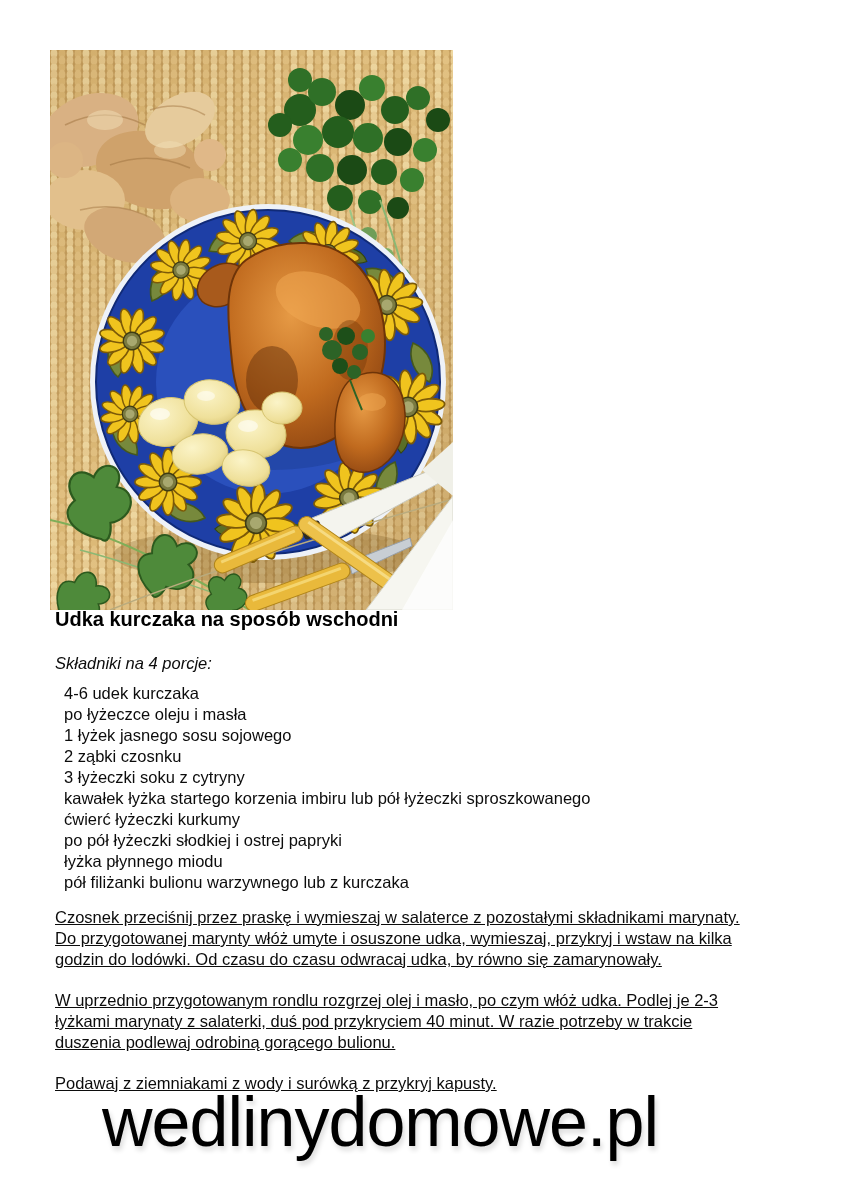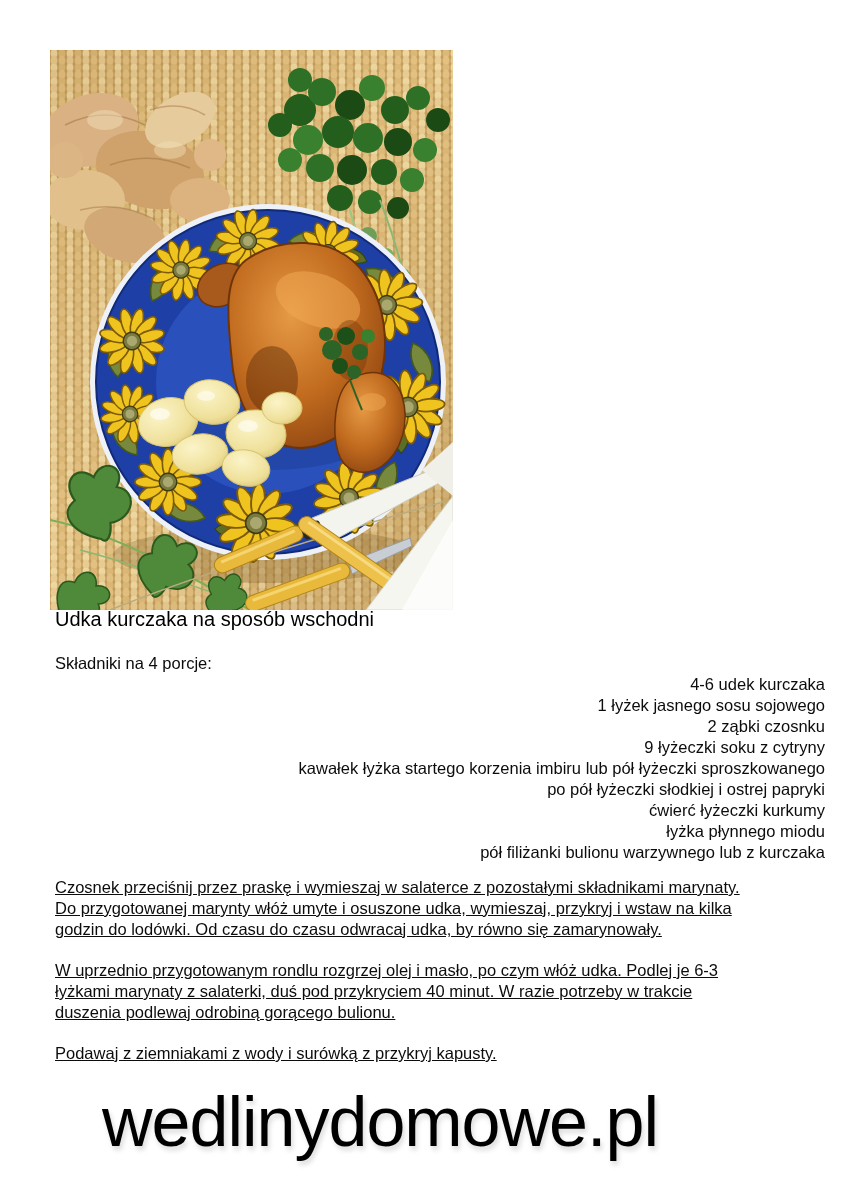--- a/index.html
+++ b/index.html
@@ -16,26 +16,26 @@
     position: absolute; left: 50px; top: 50px;
     width: 403px; height: 560px;
   }
   .photo-figure svg { display:block; width: 403px; height: 560px; }
 
   .content {
     position: absolute; left: 55px; top: 608px;
     width: 770px; z-index: 2;
   }
   .recipe-title {
-    font-size: 20px; font-weight: normal;
+    font-size: 20px; font-weight: bold;
     margin: 0 0 22px 0; line-height: 23px; color:#000;
   }
   .body-text { font-size: 16.5px; line-height: 21px; color:#0c0c0c; }
-  .lead-line { }
-  .ingredients { margin: 0; text-align: right; }
+  .lead-line { font-style: italic; }
+  .ingredients { margin: 9px; }
   .ing-line { white-space: nowrap; }
   .para { margin: 20px 0 0 0; white-space: pre-line; text-decoration: underline; }
   .para-first { margin-top: 14px; }
 
   .watermark {
     position: absolute; left: 102px; top: 1082px;
     z-index: 1;
     font-size: 70px; font-weight: normal; letter-spacing: -1px;
     color: #000000;
     text-shadow: 2px 4px 5px rgba(0,0,0,0.14), 0 0 1px #ececec;
@@ -263,33 +263,34 @@
 
   <div class="watermark">wedlinydomowe.pl</div>
 
   <div class="content">
     <h1 class="recipe-title">Udka kurczaka na sposób wschodni</h1>
 
     <div class="body-text">
       <div class="lead-line">Składniki na 4 porcje:</div>
       <div class="ingredients">
         <div class="ing-line">4-6 udek kurczaka</div>
+        <div class="ing-line">po łyżeczce oleju i masła</div>
         <div class="ing-line">1 łyżek jasnego sosu sojowego</div>
         <div class="ing-line">2 ząbki czosnku</div>
-        <div class="ing-line">9 łyżeczki soku z cytryny</div>
+        <div class="ing-line">3 łyżeczki soku z cytryny</div>
         <div class="ing-line">kawałek łyżka startego korzenia imbiru lub pół łyżeczki sproszkowanego</div>
+        <div class="ing-line">ćwierć łyżeczki kurkumy</div>
         <div class="ing-line">po pół łyżeczki słodkiej i ostrej papryki</div>
-        <div class="ing-line">ćwierć łyżeczki kurkumy</div>
         <div class="ing-line">łyżka płynnego miodu</div>
         <div class="ing-line">pół filiżanki bulionu warzywnego lub z kurczaka</div>
       </div>
 
       <p class="para para-first">Czosnek przeciśnij przez praskę i wymieszaj w salaterce z pozostałymi składnikami marynaty.
 Do przygotowanej marynty włóż umyte i osuszone udka, wymieszaj, przykryj i wstaw na kilka
 godzin do lodówki. Od czasu do czasu odwracaj udka, by równo się zamarynowały.</p>
-      <p class="para">W uprzednio przygotowanym rondlu rozgrzej olej i masło, po czym włóż udka. Podlej je 6-3
+      <p class="para">W uprzednio przygotowanym rondlu rozgrzej olej i masło, po czym włóż udka. Podlej je 2-3
 łyżkami marynaty z salaterki, duś pod przykryciem 40 minut. W razie potrzeby w trakcie
 duszenia podlewaj odrobiną gorącego bulionu.</p>
       <p class="para">Podawaj z ziemniakami z wody i surówką z przykryj kapusty.</p>
     </div>
   </div>
 
 </div>
 
 </body></html>

